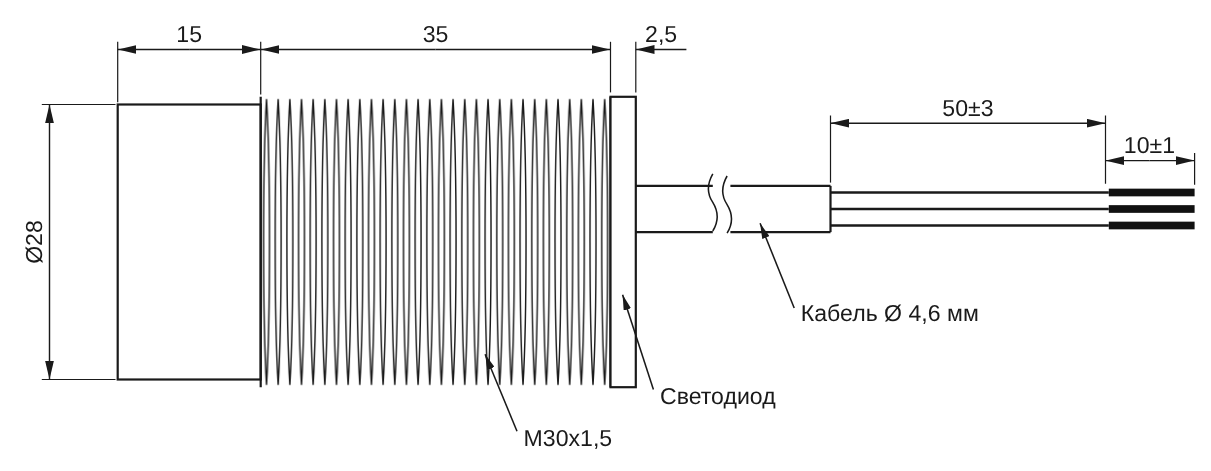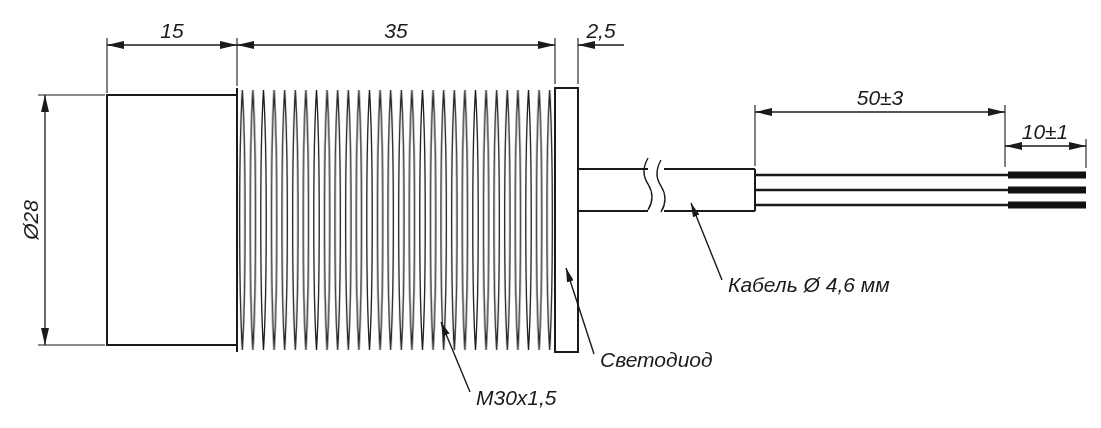--- a/index.html
+++ b/index.html
@@ -6,21 +6,20 @@
     margin: 0;
     padding: 0;
     background: #ffffff;
   }
   .canvas {
     width: 1101px;
     height: 428px;
     position: relative;
     background: #ffffff;
     overflow: hidden;
-    font-style: italic;
   }
   svg { display: block; }
   .outline {
     stroke: #1a1a1a;
     stroke-width: 2;
     fill: none;
   }
   .outline-fill {
     stroke: #1a1a1a;
     stroke-width: 2;

